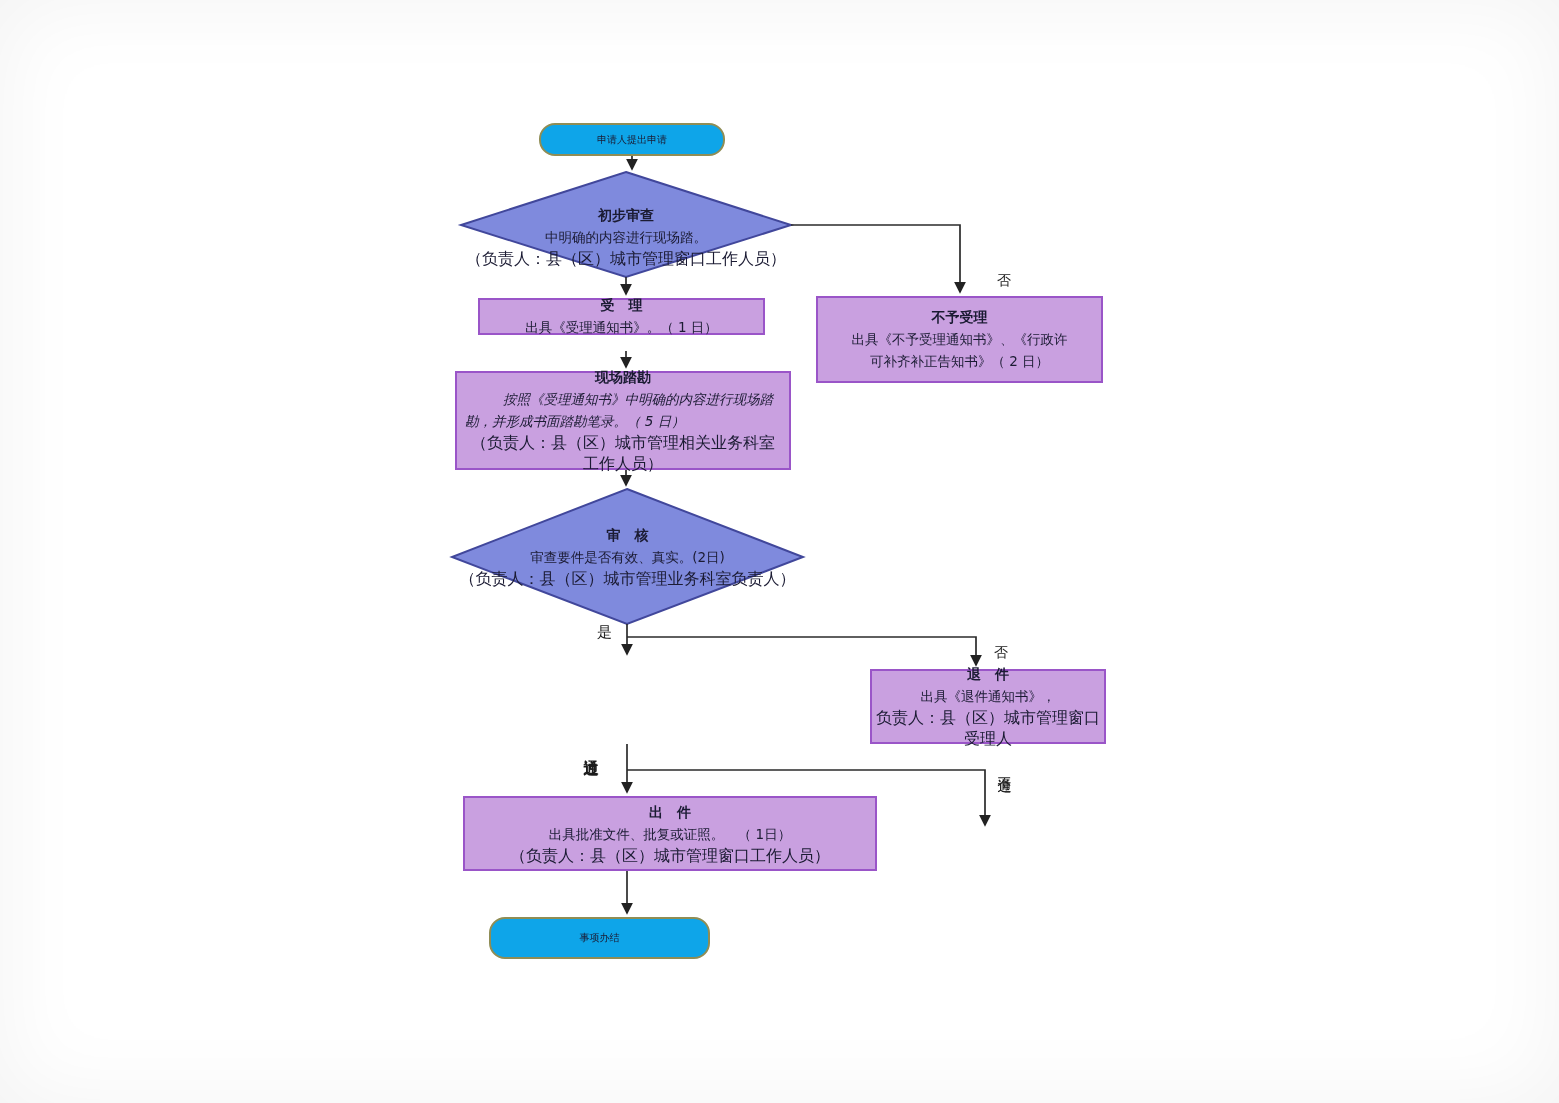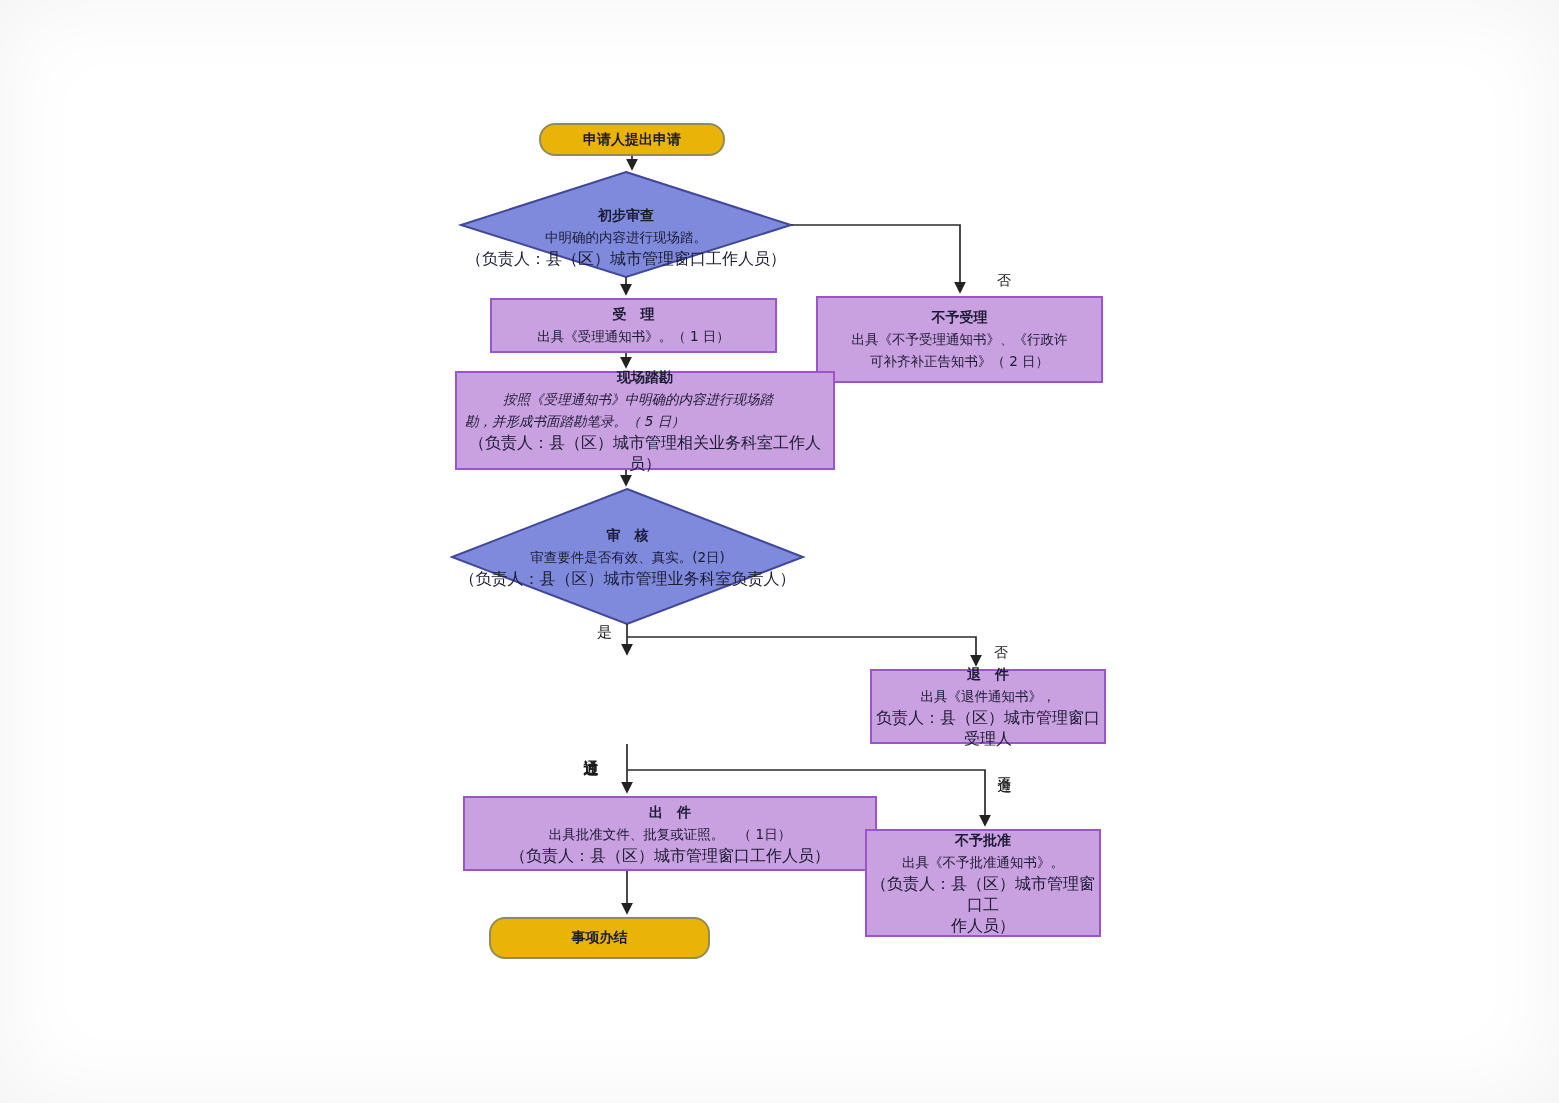--- a/index.html
+++ b/index.html
@@ -17,25 +17,25 @@
   .node {
     position: absolute;
     box-sizing: border-box;
     display: flex;
     flex-direction: column;
     justify-content: center;
     align-items: center;
     text-align: center;
   }
   .terminal {
-    background: #eab308;
+    background: #0ea5e9;
     border: 2px solid #8f8d55;
     border-radius: 16px;
-    font-weight: bold;
-    font-size: 14px;
+    font-weight: normal;
+    font-size: 10px;
   }
   .process {
     background: #c9a0e0;
     border: 2px solid #9a55c8;
   }
   .decision-text {
     position: absolute;
     box-sizing: border-box;
     display: flex;
     flex-direction: column;
@@ -92,32 +92,32 @@
   <div class="node terminal" style="left:539px; top:123px; width:186px; height:33px;">
     <div>申请人提出申请</div>
   </div>
 
   <div class="decision-text" style="left:461px; top:188px; width:330px; height:98px;">
     <div class="title">初步审查</div>
     <div class="line">中明确的内容进行现场踏。</div>
     <div class="line small">（负责人：县（区）城市管理窗口工作人员）</div>
   </div>
 
-  <div class="node process" style="left:490px; top:298px; width:287px; height:55px;">
+  <div class="node process" style="left:478px; top:298px; width:287px; height:37px;">
     <div class="title">受　理</div>
     <div class="line">出具《受理通知书》。（ 1 日）</div>
   </div>
 
   <div class="node process" style="left:816px; top:296px; width:287px; height:87px;">
     <div class="title">不予受理</div>
     <div class="line">出具《不予受理通知书》、《行政许</div>
     <div class="line">可补齐补正告知书》（ 2 日）</div>
   </div>
 
-  <div class="node process" style="left:455px; top:371px; width:380px; height:99px; padding:18px 8px;">
+  <div class="node process" style="left:455px; top:371px; width:336px; height:99px; padding:18px 8px;">
     <div class="title">现场踏勘</div>
     <div class="line left" style="margin-left:38px;">按照《受理通知书》中明确的内容进行现场踏</div>
     <div class="line left">勘，并形成书面踏勘笔录。（ 5 日）</div>
     <div class="line small">（负责人：县（区）城市管理相关业务科室工作人员）</div>
   </div>
 
   <div class="decision-text" style="left:452px; top:510px; width:351px; height:94px;">
     <div class="title">审　核</div>
     <div class="line">审查要件是否有效、真实。(2日)</div>
     <div class="line small">（负责人：县（区）城市管理业务科室负责人）</div>
@@ -129,26 +129,20 @@
     <div class="line">出具《退件通知书》，</div>
     <div class="line small">负责人：县（区）城市管理窗口受理人</div>
   </div>
 
   <div class="node process" style="left:463px; top:796px; width:414px; height:75px;">
     <div class="title">出　件</div>
     <div class="line">出具批准文件、批复或证照。　（ 1日）</div>
     <div class="line small">（负责人：县（区）城市管理窗口工作人员）</div>
   </div>
 
-  <div class="node process" style="left:865px; top:829px; width:236px; height:108px;">
-    <div class="title">不予批准</div>
-    <div class="line">出具《不予批准通知书》。</div>
-    <div class="line small">（负责人：县（区）城市管理窗口工</div>
-    <div class="line small">作人员）</div>
-  </div>
 
   <div class="node terminal" style="left:489px; top:917px; width:221px; height:42px;">
     <div>事项办结</div>
   </div>
 
   <div class="edge-label" style="left:997px; top:272px;">否</div>
   <div class="edge-label" style="left:597px; top:624px; font-size:15px;">是</div>
   <div class="edge-label" style="left:994px; top:644px;">否</div>
   <div class="edge-label vertical bold" style="left:583px; top:748px;">通过</div>
   <div class="edge-label vertical" style="left:997px; top:766px;">不通过</div>

